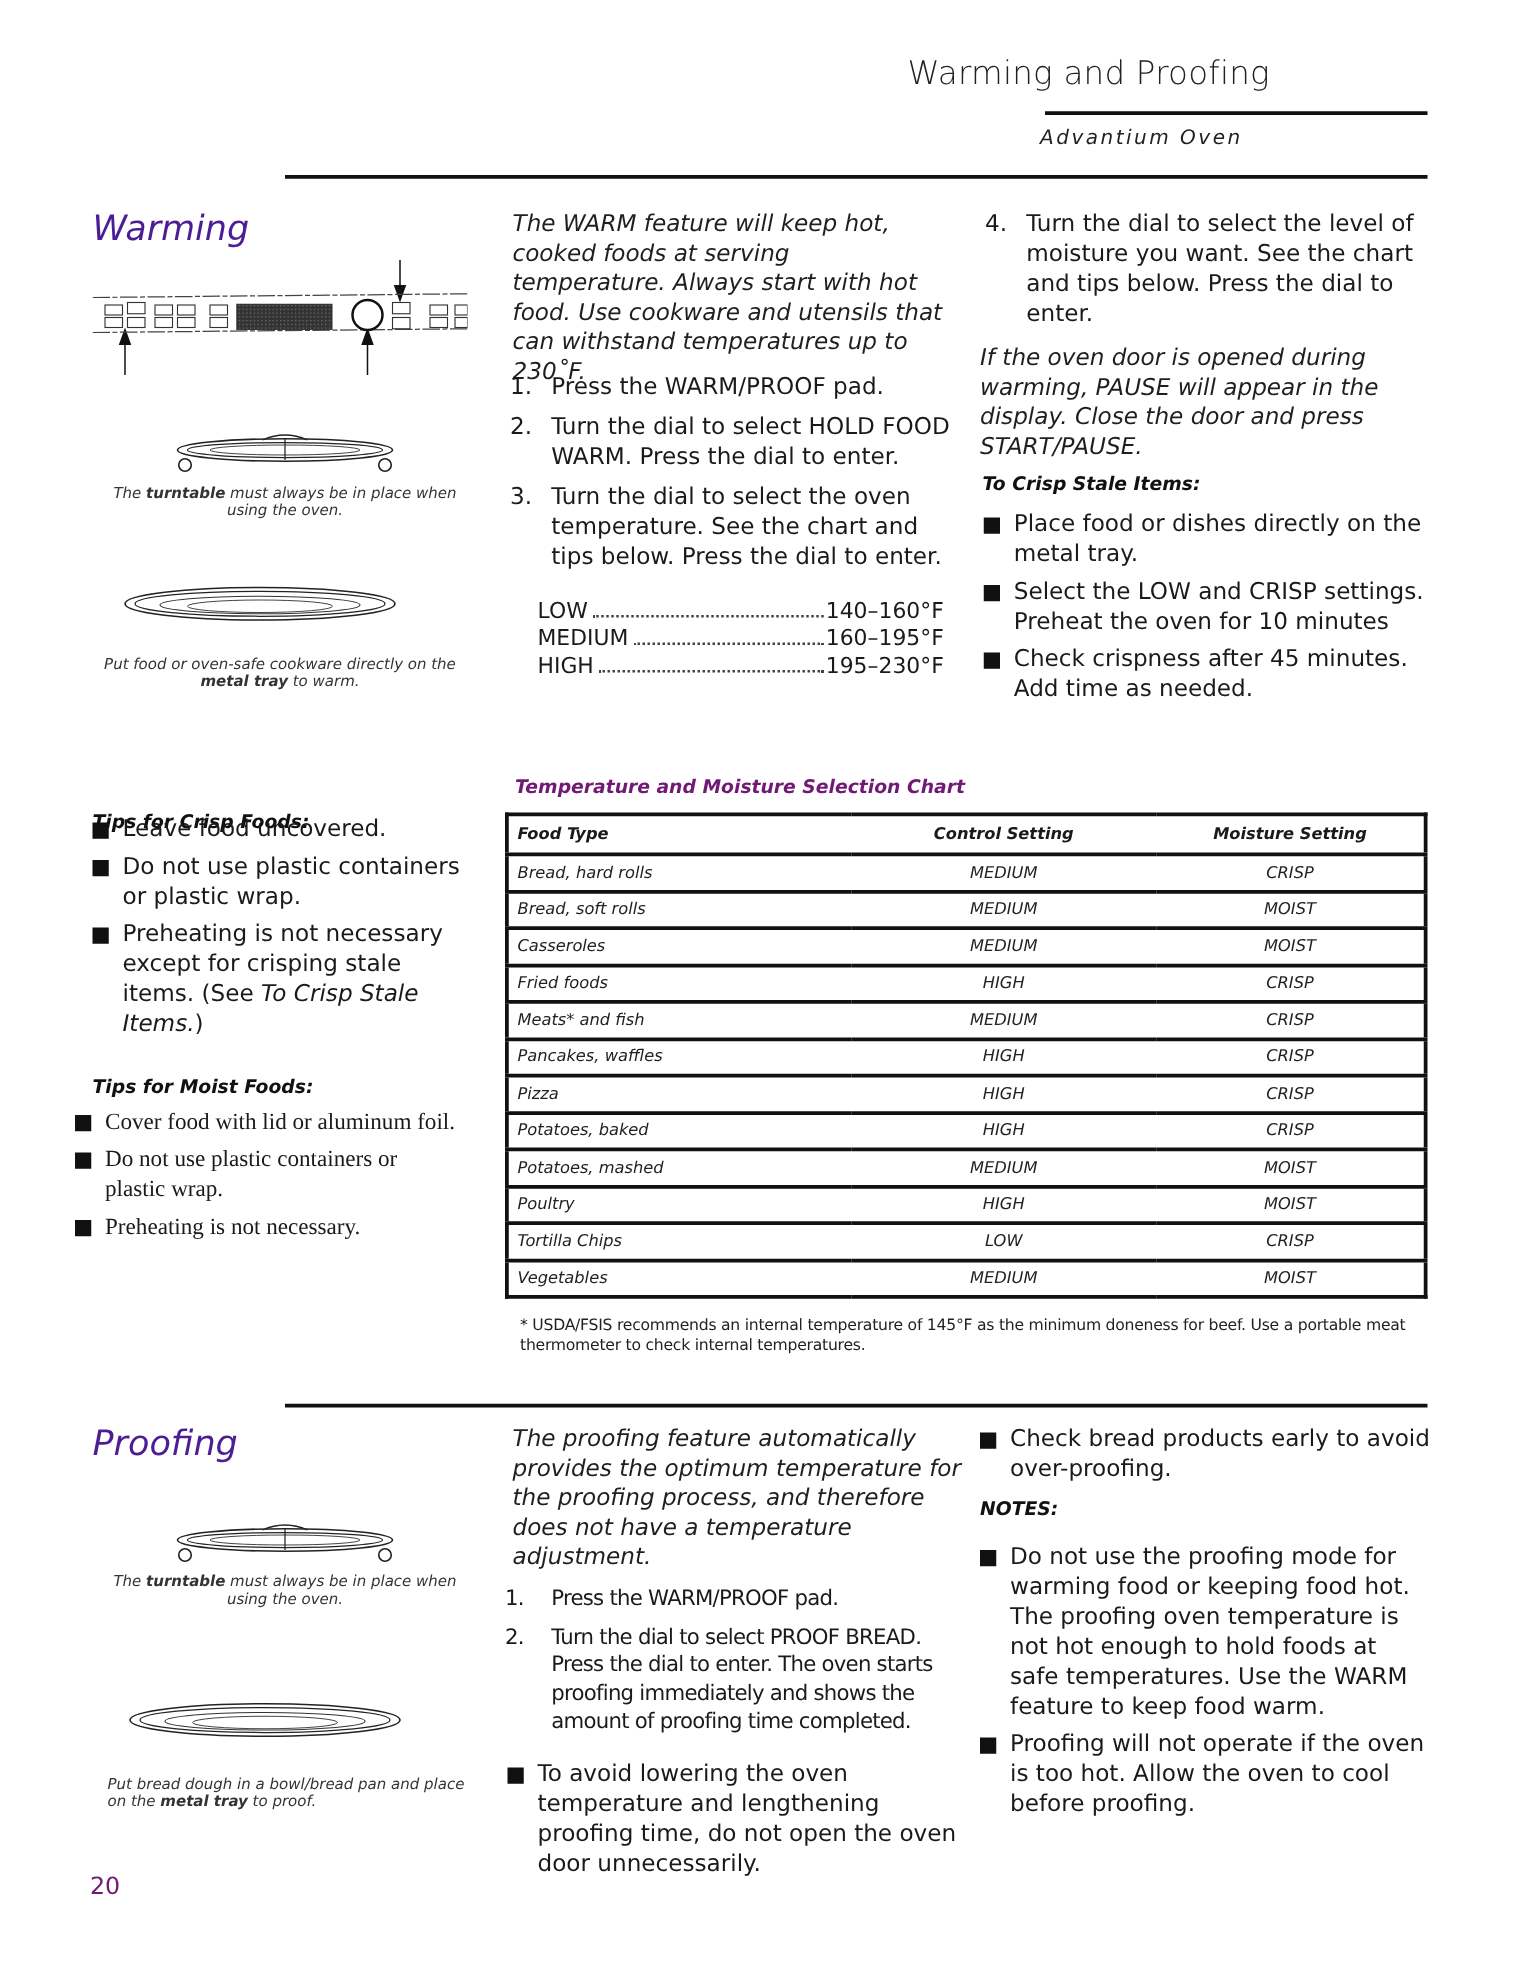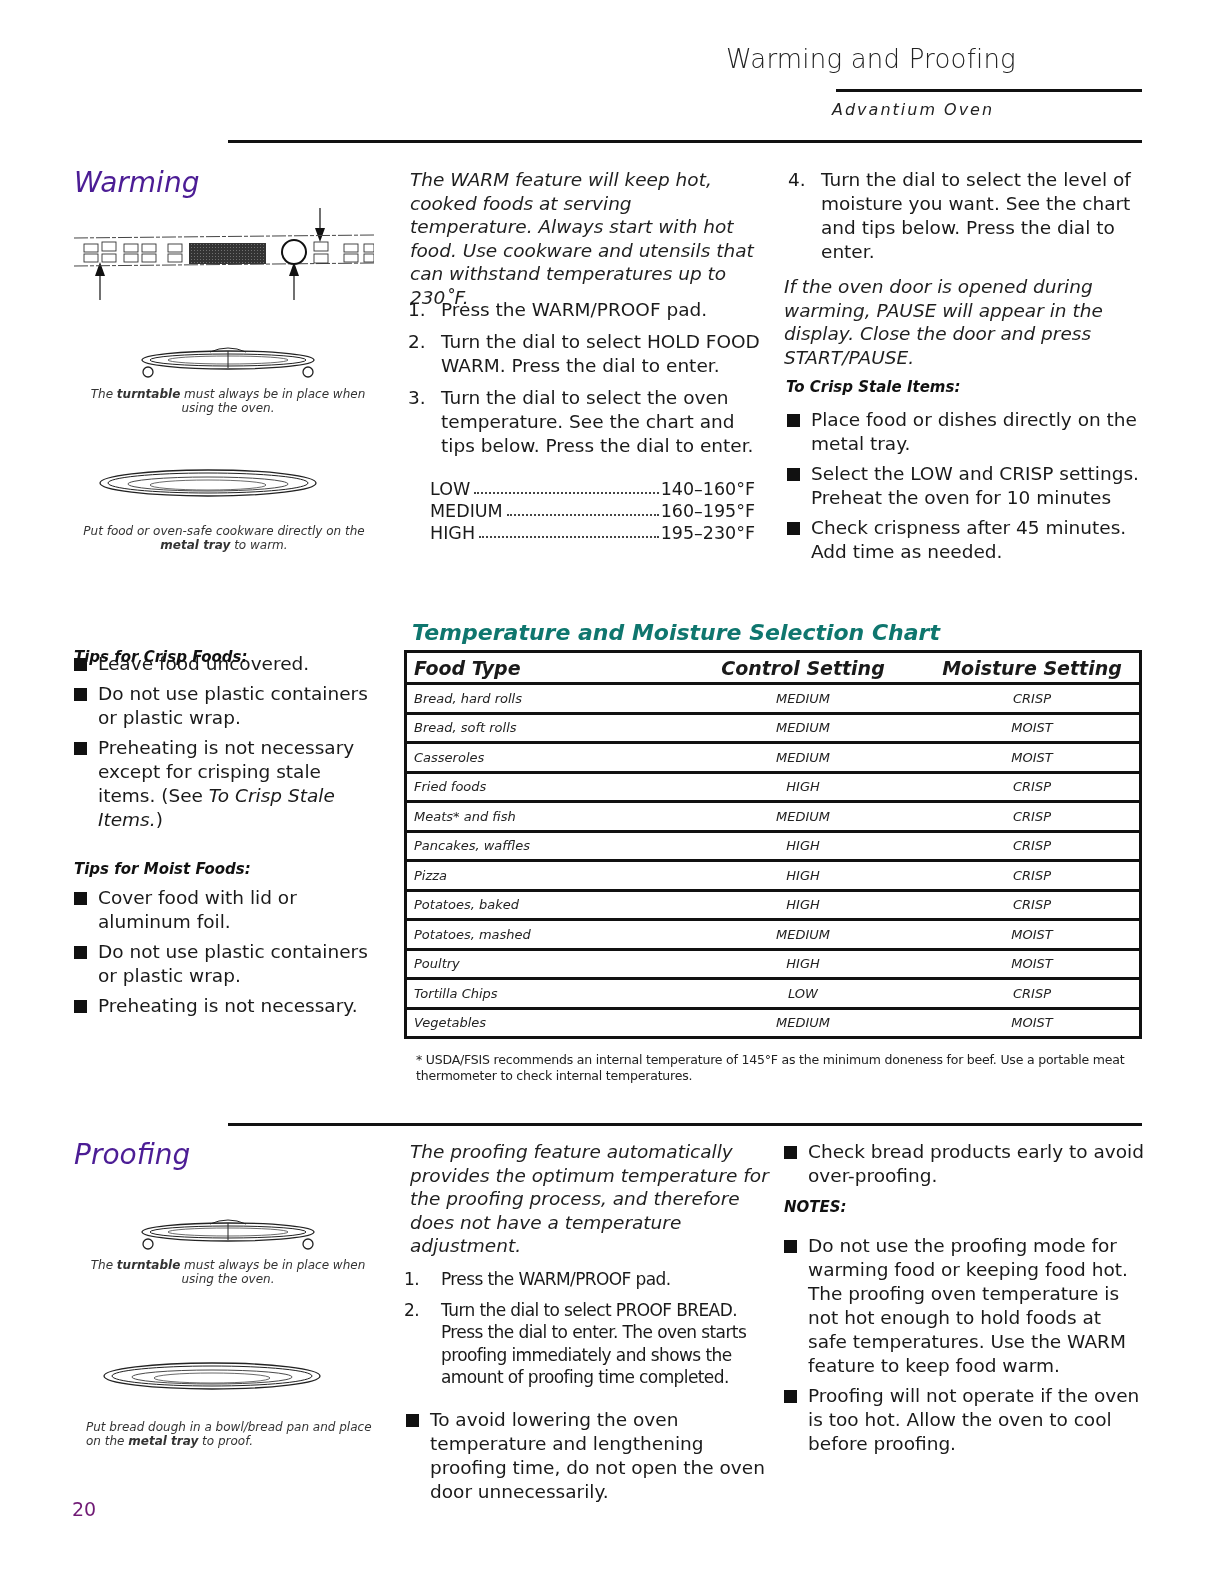--- a/index.html
+++ b/index.html
@@ -30,27 +30,27 @@
   .temp-row .lbl { white-space: nowrap; }
   .temp-row .dots { flex: 1; border-bottom: 2px dotted #444; margin: 0 2px 6px 4px; }
   .temp-row .val { white-space: nowrap; }
 
   .sub-head { font-size: 15px; font-style: italic; font-weight: bold; color: #111; }
 
   ul.bul { list-style: none; margin: 0; padding: 0; }
   ul.bul li { position: relative; padding-left: 24px; margin-bottom: 6px; font-size: 18.5px; line-height: 24px; }
   ul.bul li .sq { position: absolute; left: 0; top: 6px; width: 13px; height: 13px; background: #111; }
 
-  .tbl-title { left: 412px; top: 620px; font-size: 22px; font-style: italic; font-weight: bold; color: #0f766e; }
+  .tbl-title { left: 412px; top: 620px; font-size: 15px; font-style: italic; font-weight: bold; color: #701a75; }
   table.chart {
     position: absolute; left: 404px; top: 650px; width: 738px;
     border-collapse: collapse; border: 3px solid #111;
   }
   table.chart th, table.chart td { padding: 0 7px; height: 26.5px; border-bottom: 3px solid #111; }
-  table.chart th { font-size: 19px; font-style: italic; font-weight: bold; height: 29px; }
+  table.chart th { font-size: 13px; font-style: italic; font-weight: bold; height: 29px; }
   table.chart td { font-size: 13px; font-style: italic; color: #222; }
   table.chart .c1 { text-align: left; width: 260px; }
   table.chart .c2 { text-align: center; width: 230px; }
   table.chart .c3 { text-align: center; }
   table.chart tr:last-child td { border-bottom: none; }
 
   .footnote { left: 416px; top: 1052px; width: 720px; font-size: 12.5px; line-height: 16px; color: #222; letter-spacing: -0.2px; }
   .page-num { left: 72px; top: 1498px; font-size: 19px; color: #701a75; }
 
   
@@ -173,21 +173,21 @@
 </ul>
 
 <div class="abs sub-head" style="left:74px; top:648px;">Tips for Crisp Foods:</div>
 <ul class="abs bul" style="left:74px; top:652px; width:310px;">
   <li><span class="sq"></span><span>Leave food uncovered.</span></li>
   <li><span class="sq"></span><span>Do not use plastic containers or plastic wrap.</span></li>
   <li><span class="sq"></span><span>Preheating is not necessary except for crisping stale items. (See </span><i>To Crisp Stale Items.</i><span>)</span></li>
 </ul>
 
 <div class="abs sub-head" style="left:74px; top:860px;">Tips for Moist Foods:</div>
-<ul class="abs bul" style="left:74px; top:886px; width:310px;">
+<ul class="abs bul" style="left:60px; top:886px; width:310px;font-family:Liberation Serif, serif;">
   <li><span class="sq"></span><span>Cover food with lid or aluminum foil.</span></li>
   <li><span class="sq"></span><span>Do not use plastic containers or plastic wrap.</span></li>
   <li><span class="sq"></span><span>Preheating is not necessary.</span></li>
 </ul>
 
 <div class="abs tbl-title">Temperature and Moisture Selection Chart</div>
 <table class="chart">
   <thead>
     <tr>
       <th class="c1">Food Type</th>

